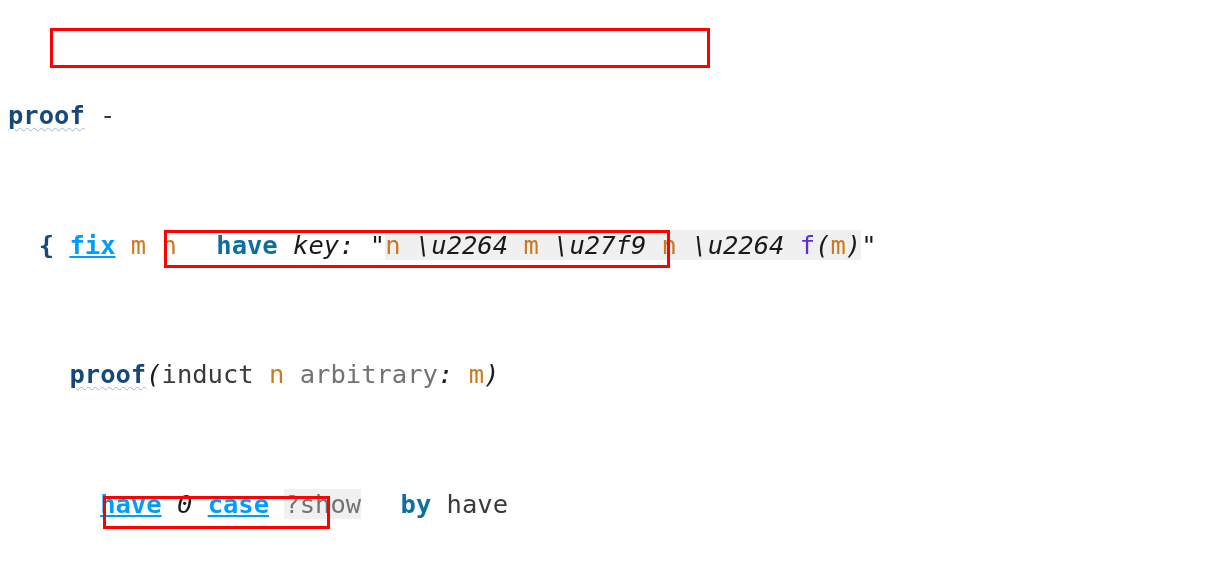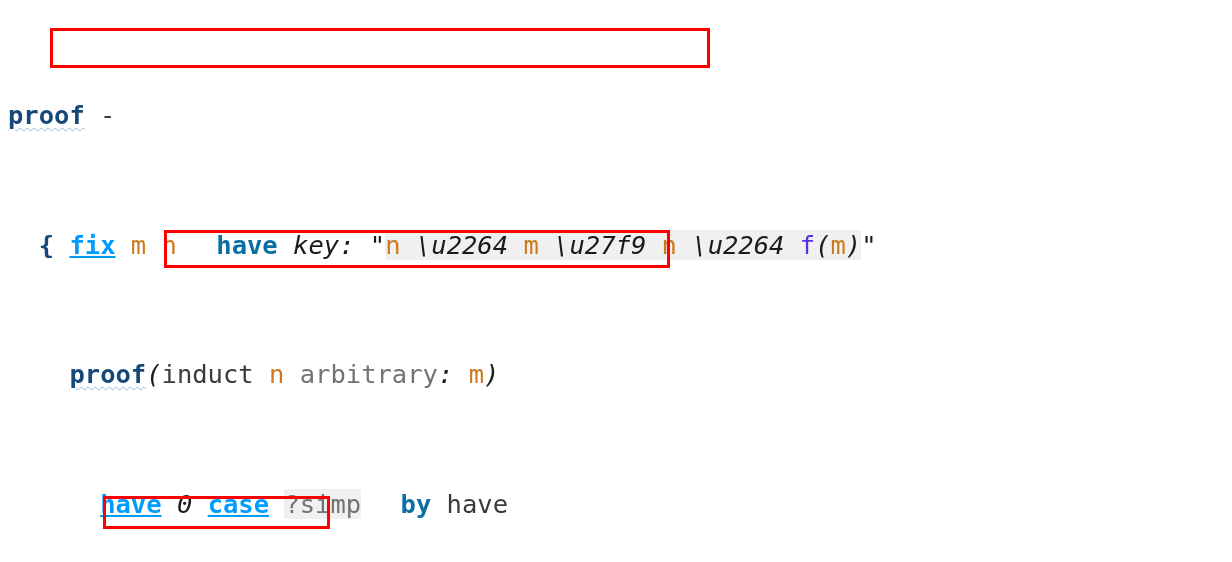--- a/index.html
+++ b/index.html
@@ -58,21 +58,21 @@
 <div id="sheet">
 
   <div class="code">
 
     <span class="ln"><span class="kwdark wavy">proof</span><span class="plain"> -</span></span>
 
     <span class="ln"><span class="plain">  </span><span class="kwdark">{</span><span class="plain"> </span><span class="kw">fix</span><span class="plain"> </span><span class="free">m</span><span class="plain"> </span><span class="free">n</span><span class="plain"> </span><span class="kw2">have</span><span class="plain"> </span><span class="dark">key:</span><span class="plain"> </span><span class="dark">"</span><span class="inner"><span class="free">n</span><span class="dark"> \u2264 </span><span class="free">m</span><span class="dark"> \u27f9 </span><span class="free">n</span><span class="dark"> \u2264 </span><span class="fixedv">f</span><span class="dark">(</span><span class="free">m</span><span class="dark">)</span></span><span class="dark">"</span></span>
 
     <span class="ln"><span class="plain">    </span><span class="kwdark wavy">proof</span><span class="dark">(</span><span class="plain">induct</span><span class="plain"> </span><span class="free">n</span><span class="plain"> </span><span class="violet">arbitrary</span><span class="dark">: </span><span class="free">m</span><span class="dark">)</span></span>
 
-    <span class="ln"><span class="plain">      </span><span class="kw">have</span><span class="plain"> </span><span class="dark">0</span><span class="plain"> </span><span class="kw">case</span><span class="plain"> </span><span class="inner violet">?simp</span><span class="plain"> </span><span class="kw2">by</span><span class="plain"> </span><span class="plain">have</span></span>
+    <span class="ln"><span class="plain">      </span><span class="kw">have</span><span class="plain"> </span><span class="dark">0</span><span class="plain"> </span><span class="kw">case</span><span class="plain"> </span><span class="inner violet">?show</span><span class="plain"> </span><span class="kw2">by</span><span class="plain"> </span><span class="plain">have</span></span>
 
     
 
     
 
     
 
     
 
     

